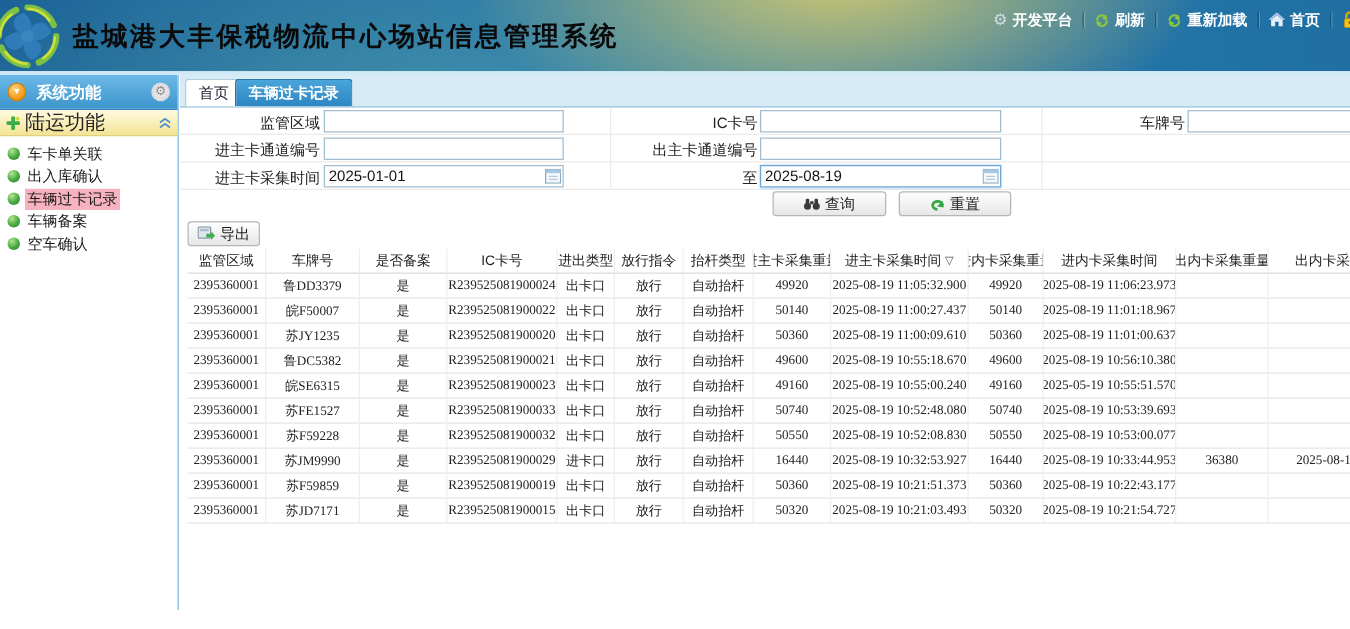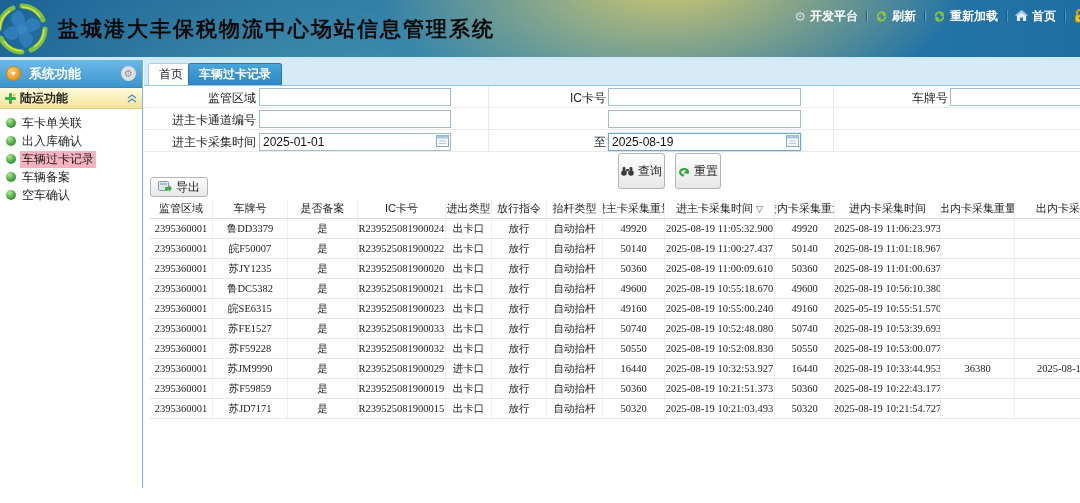--- a/index.html
+++ b/index.html
@@ -34,21 +34,21 @@
   .sb-header .round-ico { width:15px; height:15px; border-radius:50%;
     background:radial-gradient(circle at 35% 30%, #ffd27a,#f0930e 75%);
     display:flex; align-items:center; justify-content:center; color:#fff; font-size:7px;
     border:1px solid #d2820c; flex:0 0 auto; }
   .sb-title { color:#fff; font-size:13px; font-weight:bold; margin-left:8px; flex:1; }
   .sb-gear { width:15px; height:15px; border-radius:50%; background:radial-gradient(#f2f2f2,#cfcfcf);
     color:#8d8d8d; font-size:10px; line-height:15px; text-align:center;
     font-family:"DejaVu Sans",sans-serif; cursor:pointer; }
   .group-bar { height:21px; background:linear-gradient(#fffbe0,#f3e395);
     border-bottom:1px solid #e0cf7c; display:flex; align-items:center; padding:0 5px; cursor:pointer; }
-  .group-bar .g-label { font-size:12px; font-weight:bold; color:#222; margin-left:4px; flex:1; }
+  .group-bar .g-label { font-size:16px; font-weight:normal; color:#222; margin-left:4px; flex:1; }
   .menu { padding:5px 0 0 4px;font-family:Liberation Mono, monospace; }
   .menu-item { display:flex; align-items:center; height:18px; cursor:pointer; }
   .ball { width:10px; height:10px; border-radius:50%; flex:0 0 auto; margin:0 4px 0 2px;
     background:radial-gradient(circle at 35% 28%, #b2e694, #47a83f 55%, #2e7d32); }
   .mi-label { font-size:12px; color:#1a1a1a; padding:0 2px; white-space:nowrap; }
   .mi-label.sel { background:#f6b3bf; }
 
   
   .main { position:absolute; left:144px; top:60px; width:936px; height:443px; background:#fff; }
 
@@ -68,21 +68,21 @@
   .f-input { position:absolute; top:2px; height:18px; border:1px solid #a3bdd0; background:#fff;
     font-size:12px; color:#111; padding:0 3px; font-family:"Liberation Sans",sans-serif; }
   .v-sep { position:absolute; top:0; width:1px; height:66px; background:#ebebeb; }
   .date-wrap { position:absolute; top:2px; height:18px; }
   .date-wrap input { width:100%; height:100%; border:1px solid #a3bdd0; font-size:12px;
     padding:0 18px 0 3px; color:#111; font-family:"Liberation Sans",sans-serif; }
   .date-wrap.hl input { border:1px solid #6ea6d8; box-shadow:0 0 2px #9cc6e8; }
   .cal-ico { position:absolute; right:2px; top:3px; width:13px; height:12px; cursor:pointer; }
 
   .btn-row { height:22px; padding:1px 0 0 474px; display:flex; gap:10px; align-items:flex-start; }
-  .btn { display:flex; align-items:center; gap:4px; height:36px; padding:0 2px;
+  .btn { display:flex; align-items:center; gap:4px; height:20px; padding:0 24px;
     background:linear-gradient(#fefefe,#e7e7e7); border:1px solid #b5b5b5; border-radius:3px;
     font-size:12px; color:#222; cursor:pointer; white-space:nowrap; }
 
   .toolbar { height:25px; padding:3px 0 0 6px; }
   .btn.small { height:20px; padding:0 7px; }
 
   
   .grid { margin-left:6px; }
   .tr { display:flex; border-bottom:1px solid #e6e6e6; height:20px; }
   .tr.head { border-bottom:1px solid #d5dde2; }
@@ -242,20 +242,21 @@
       <input class="f-input" style="left: 115px; width: 192px;">
       <span class="f-label" style="left:312px;width:150px;">IC卡号</span>
       <input class="f-input" style="left: 464px; width: 193px;">
       <span class="f-label" style="left:692px;width:112px;">车牌号</span>
       <input class="f-input" style="left: 806px; width: 145px;">
     </div>
 
     <div class="form-row">
       <span class="f-label" style="left:0;width:112px;">进主卡通道编号</span>
       <input class="f-input" style="left: 115px; width: 192px;">
+      <span class="f-label" style="left:312px;width:150px;">出主卡通道编号</span>
       <input class="f-input" style="left: 464px; width: 193px;">
     </div>
 
     <div class="form-row">
       <span class="f-label" style="left:0;width:112px;">进主卡采集时间</span>
       <span class="date-wrap" style="left:115px;width:192px;">
         <input value="2025-01-01" style="">
         <svg class="cal-ico" viewBox="0 0 13 12">
             <rect x="0.5" y="0.5" width="12" height="11" fill="#f4f8fb" stroke="#8aa8c0"></rect>
             <rect x="0.5" y="0.5" width="12" height="3" fill="#a9c7e0"></rect>

